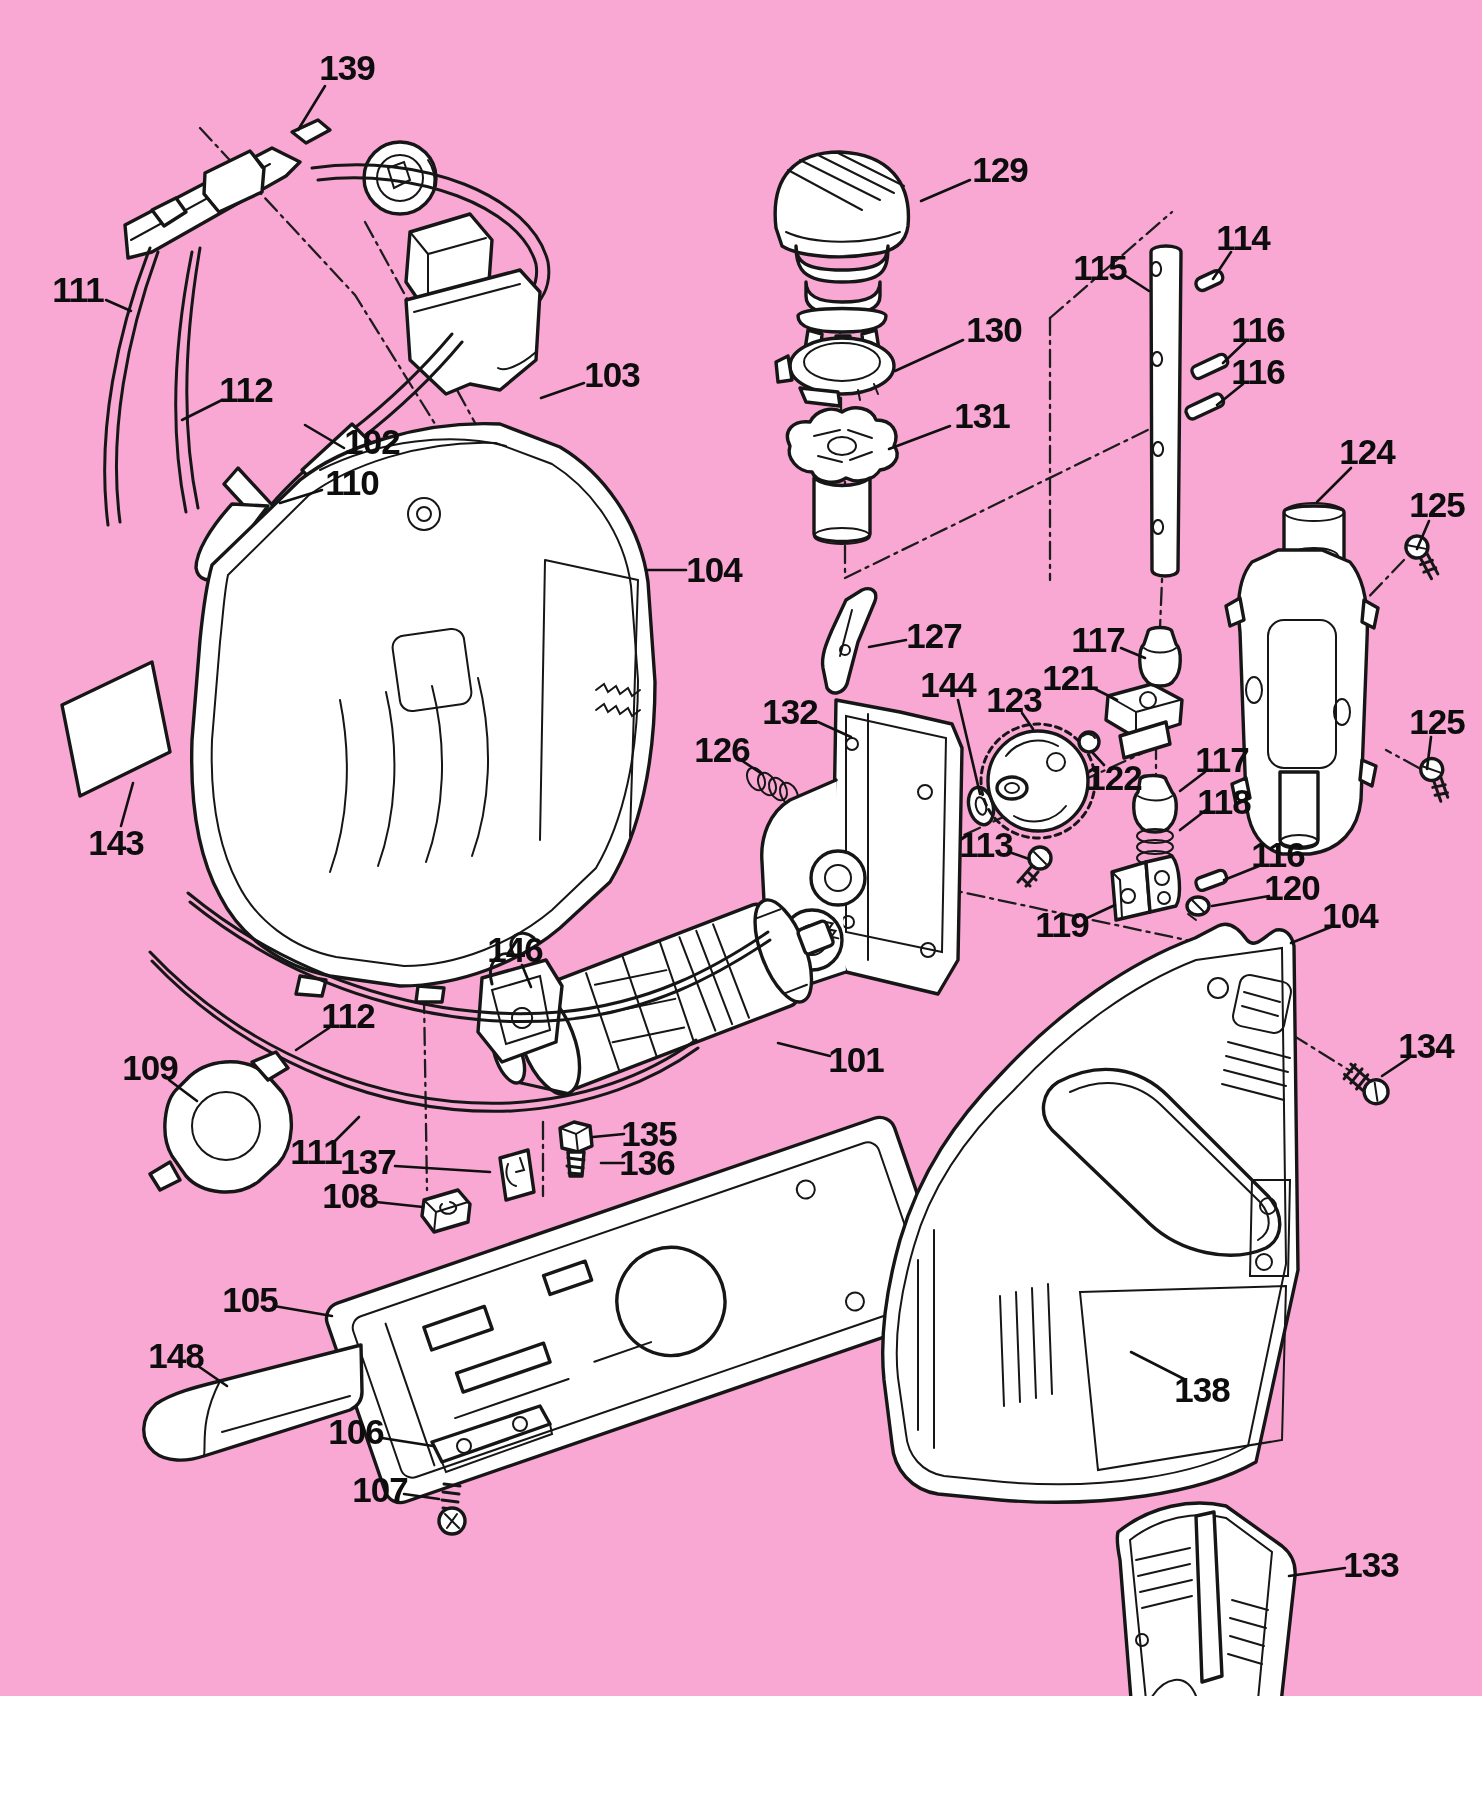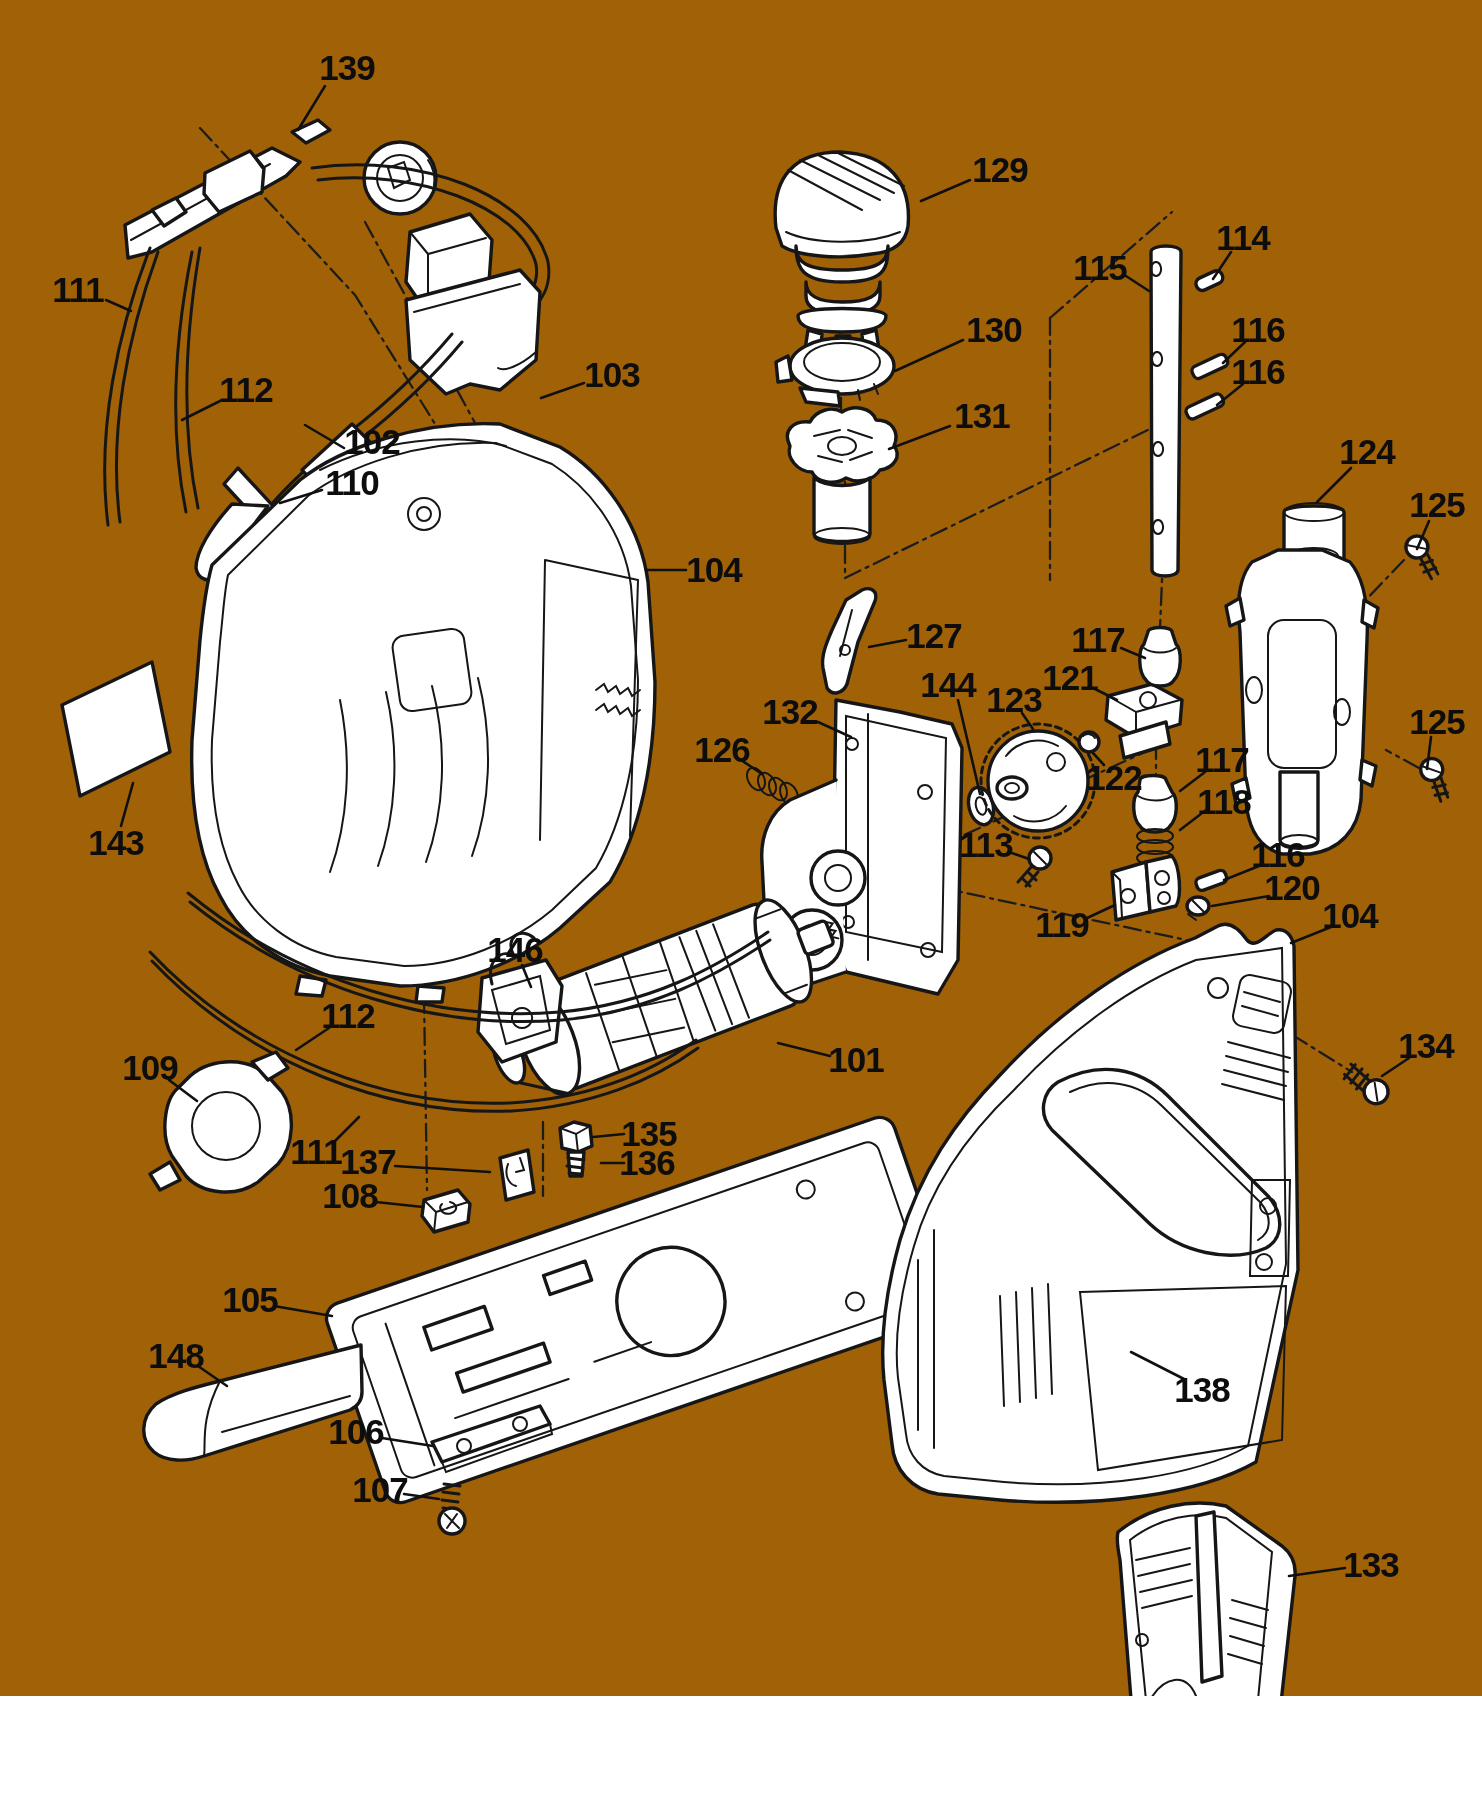--- a/index.html
+++ b/index.html
@@ -1,16 +1,16 @@
 <!DOCTYPE html>
 <html><head>
 <meta charset="utf-8">
 <style>
   html,body{margin:0;padding:0;background:#ffffff;}
-  .stage{position:relative;width:1482px;height:1696px;background:#a16207;overflow:hidden;}
+  .stage{position:relative;width:1482px;height:1696px;background:#f9a8d4;overflow:hidden;}
   svg{position:absolute;left:0;top:0;}
   .ol{fill:#ffffff;stroke:#161616;stroke-width:3.4;stroke-linejoin:round;stroke-linecap:round;}
   .ln{fill:none;stroke:#161616;stroke-width:3;stroke-linejoin:round;stroke-linecap:round;}
   .tn{fill:none;stroke:#161616;stroke-width:2;stroke-linecap:round;}
   .dd{fill:none;stroke:#1c1c1c;stroke-width:2.3;stroke-dasharray:17 6 3 6;stroke-linecap:round;}
   .ldr{stroke:#101010;stroke-width:2.6;stroke-linecap:round;}
   .lbl{font-family:"Liberation Sans",sans-serif;font-weight:700;font-size:35px;fill:#0d0d0d;letter-spacing:-1px;}
   .wm{font-family:"DejaVu Serif","Liberation Serif",serif;font-weight:700;font-size:44px;}
   .wmde{font-family:"DejaVu Serif","Liberation Serif",serif;font-weight:400;font-size:26px;fill:#8c8c8c;}
 </style>

